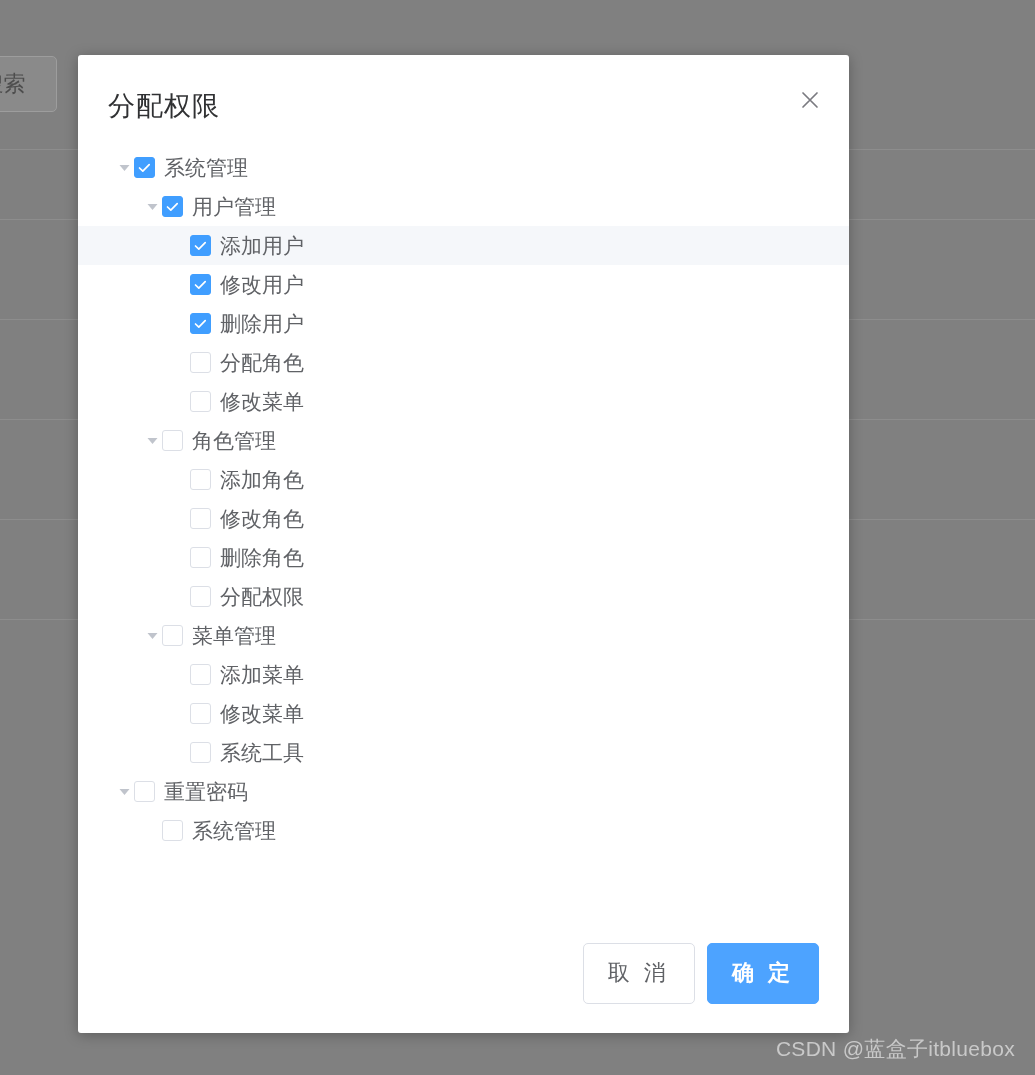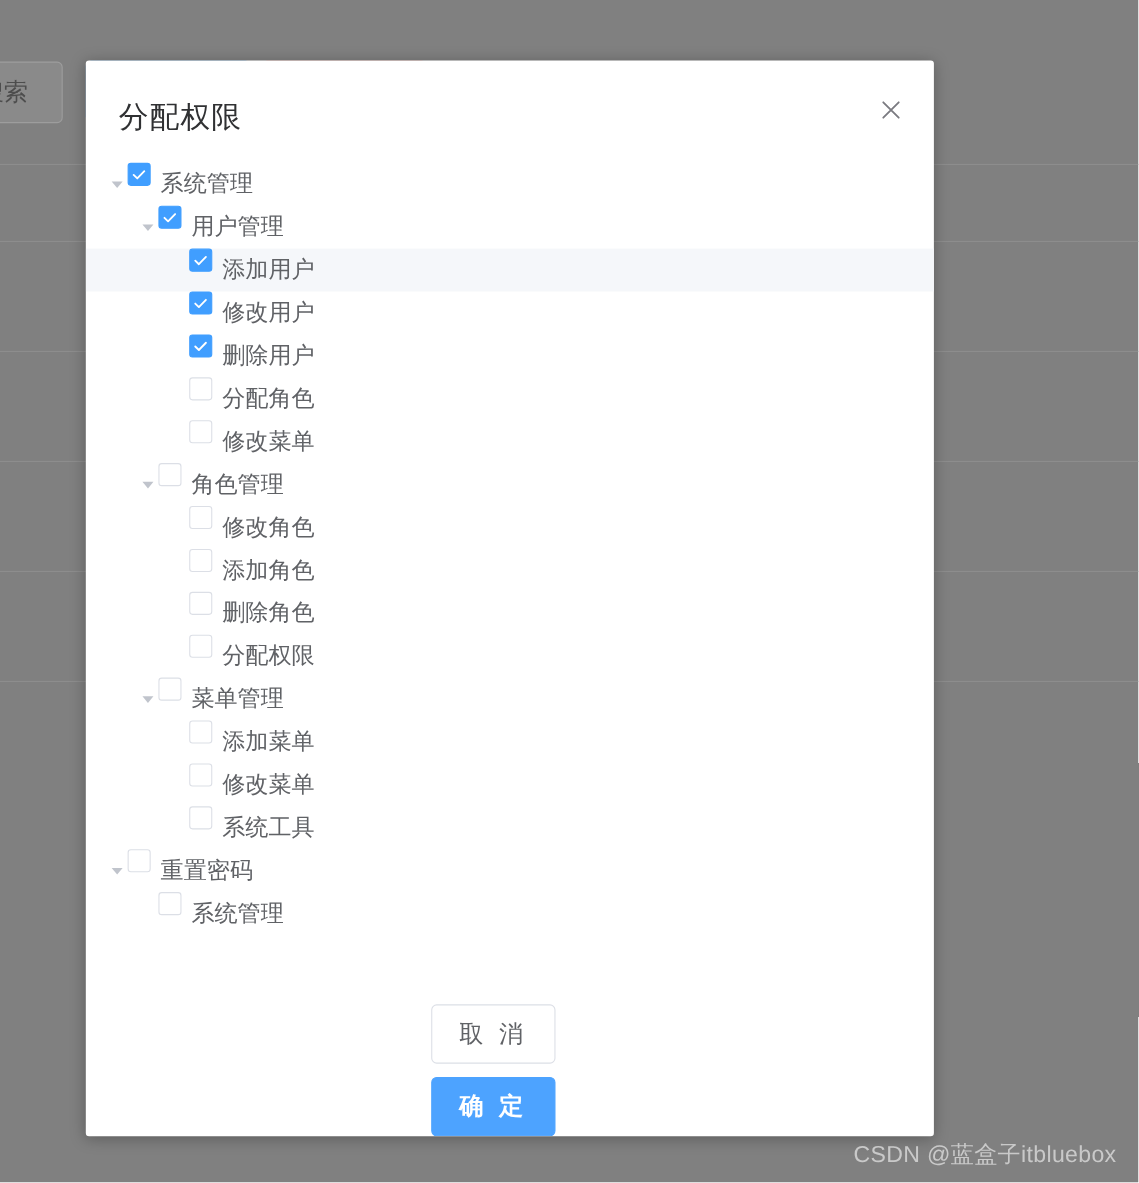--- a/index.html
+++ b/index.html
@@ -88,22 +88,23 @@
   
   .dlg-body {
     padding: 0 0 0 0;
   }
   .tree {
     margin-top: 0;
     padding-top: 0;
   }
   .tree-node {
     display: flex;
+    align-items: center;
     height: 39px;
-    padding-left: 18px;
+    padding-left: 36px;
     padding-right: 28px;
     cursor: pointer;
     background: transparent;
   }
   .tree-node.highlighted { background: #f5f7fa; }
   .tree-node .indent { display: inline-block; flex: none; }
   .caret {
     width: 20px; height: 39px;
     flex: none;
     display: flex; align-items: center; justify-content: center;
@@ -135,21 +136,20 @@
   
   .dlg-footer {
     position: absolute;
     left: 0; right: 0; bottom: 0;
     height: 120px;
     display: flex;
     align-items: center;
     justify-content: flex-end;
     padding-right: 30px;
     gap: 12px;
-    flex-direction: column;
   }
   .btn {
     height: 61px;
     min-width: 110px;
     padding: 0 24px;
     border-radius: 5px;
     font-size: 22px;
     letter-spacing: 4px;
     cursor: pointer;
     font-family: inherit;
@@ -307,31 +307,31 @@
           <span class="node-label">角色管理</span>
         </div>
         <div class="tree-node">
           <span class="indent" style="width: 56px;"></span>
           <span class="caret empty">
             <svg width="11" height="8" viewBox="0 0 11 8">
               <path d="M0.5 1 L10.5 1 L5.5 7 Z" fill="#c0c4cc"></path>
             </svg>
           </span>
           <span class="cbox"></span>
+          <span class="node-label">添加角色</span>
+        </div>
+        <div class="tree-node">
+          <span class="indent" style="width: 56px;"></span>
+          <span class="caret empty">
+            <svg width="11" height="8" viewBox="0 0 11 8">
+              <path d="M0.5 1 L10.5 1 L5.5 7 Z" fill="#c0c4cc"></path>
+            </svg>
+          </span>
+          <span class="cbox"></span>
           <span class="node-label">修改角色</span>
-        </div>
-        <div class="tree-node">
-          <span class="indent" style="width: 56px;"></span>
-          <span class="caret empty">
-            <svg width="11" height="8" viewBox="0 0 11 8">
-              <path d="M0.5 1 L10.5 1 L5.5 7 Z" fill="#c0c4cc"></path>
-            </svg>
-          </span>
-          <span class="cbox"></span>
-          <span class="node-label">添加角色</span>
         </div>
         <div class="tree-node">
           <span class="indent" style="width: 56px;"></span>
           <span class="caret empty">
             <svg width="11" height="8" viewBox="0 0 11 8">
               <path d="M0.5 1 L10.5 1 L5.5 7 Z" fill="#c0c4cc"></path>
             </svg>
           </span>
           <span class="cbox"></span>
           <span class="node-label">删除角色</span>

